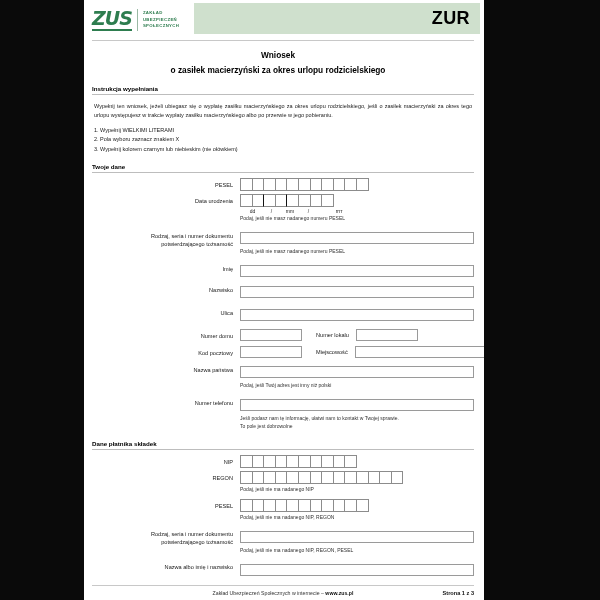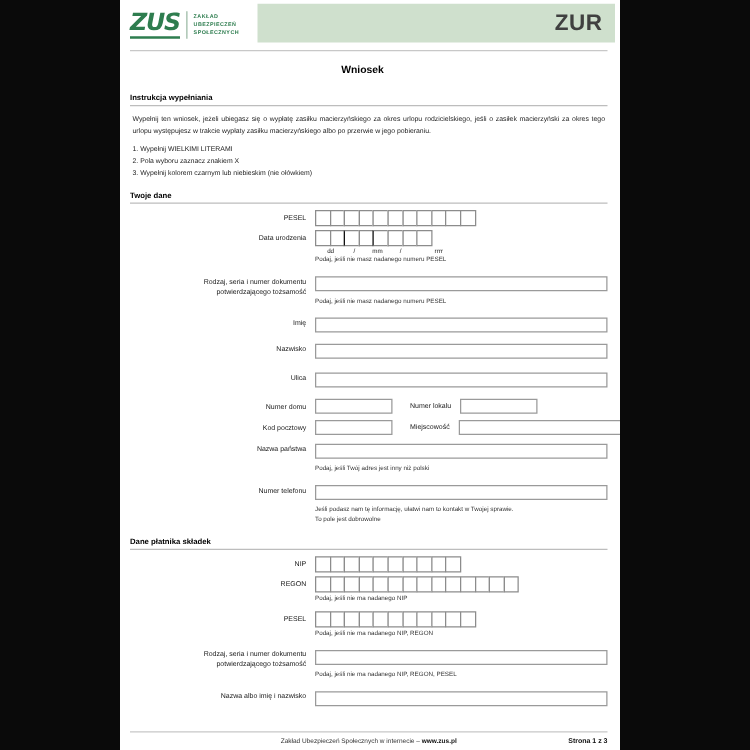--- a/index.html
+++ b/index.html
@@ -10,21 +10,21 @@
     font-family: "Liberation Sans", sans-serif;
     overflow: hidden;
   }
   #viewport {
     position: relative;
     width: 600px; height: 600px;
     background: #0a0a0a;
   }
   #page {
     position: absolute;
-    left: 96px; top: 0;
+    left: 84px; top: 0;
     width: 400px; height: 600px;
     background: #ffffff;
     overflow: hidden;
   }
 
   
   .hdr {
     position: relative;
     height: 40px;
     display: flex;
@@ -66,21 +66,21 @@
     background: #cfe0cd;
     display: flex;
     align-items: center;
     justify-content: flex-end;
     padding-right: 10px;
     margin: 3px 4px 6px 0;
   }
   .zur-code {
     font-size: 18px;
     font-weight: bold;
-    color: #404040;
+    color: #000000;
     letter-spacing: 0.4px;
   }
   .hdr-rule {
     height: 1px;
     background: #c8c8c8;
     margin: 0 10px 0 8px;
   }
 
   
   .title-block {
@@ -238,20 +238,21 @@
         </div>
       </div>
       <div class="green-band">
         <div class="zur-code">ZUR</div>
       </div>
     </div>
     <div class="hdr-rule"></div>
 
     <div class="title-block">
       <div class="title-main">Wniosek</div>
+      <div class="title-sub">o zasiłek macierzyński za okres urlopu rodzicielskiego</div>
     </div>
 
     <div class="section">
       <div class="section-head">Instrukcja wypełniania</div>
       <div class="instr-body">Wypełnij ten wniosek, jeżeli ubiegasz się o wypłatę zasiłku macierzyńskiego za okres urlopu rodzicielskiego, jeśli o zasiłek macierzyński za okres tego urlopu występujesz w trakcie wypłaty zasiłku macierzyńskiego albo po przerwie w jego pobieraniu.</div>
       <ul class="instr-list">
         <li>1. Wypełnij WIELKIMI LITERAMI</li>
         <li>2. Pola wyboru zaznacz znakiem X</li>
         <li>3. Wypełnij kolorem czarnym lub niebieskim (nie ołówkiem)</li>
       </ul>

